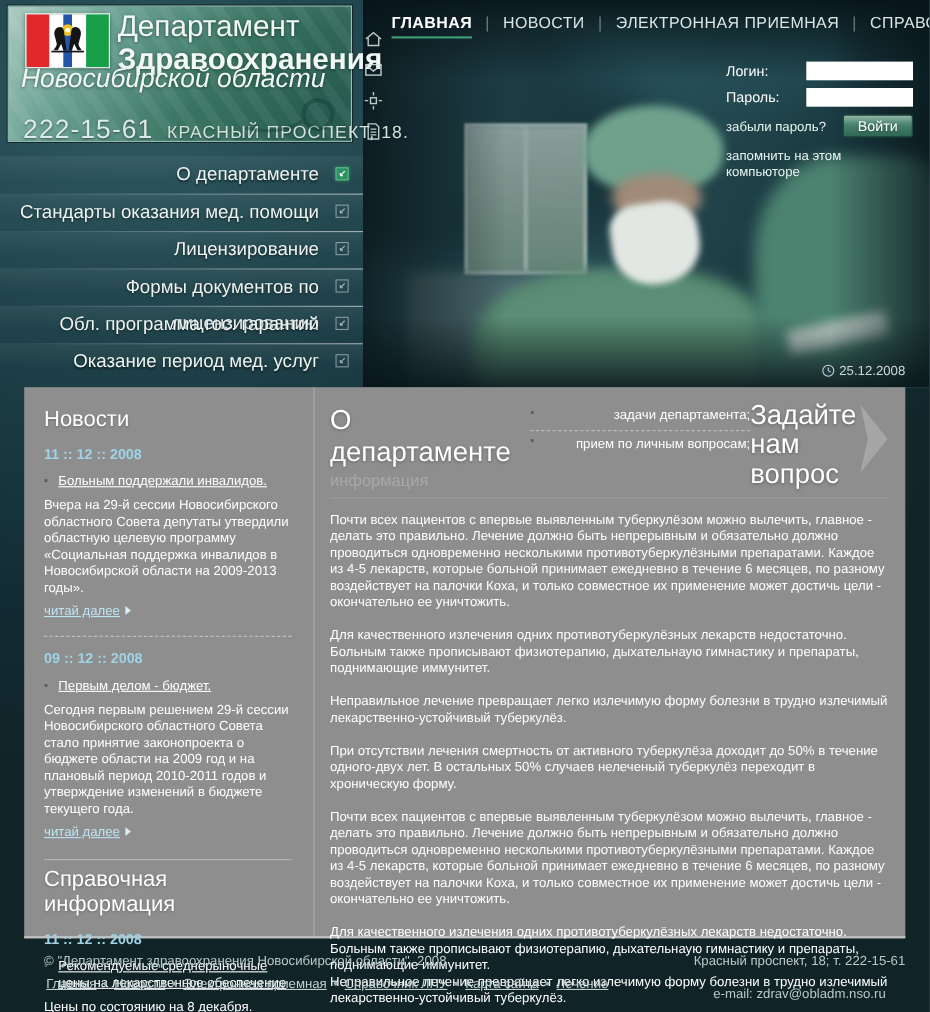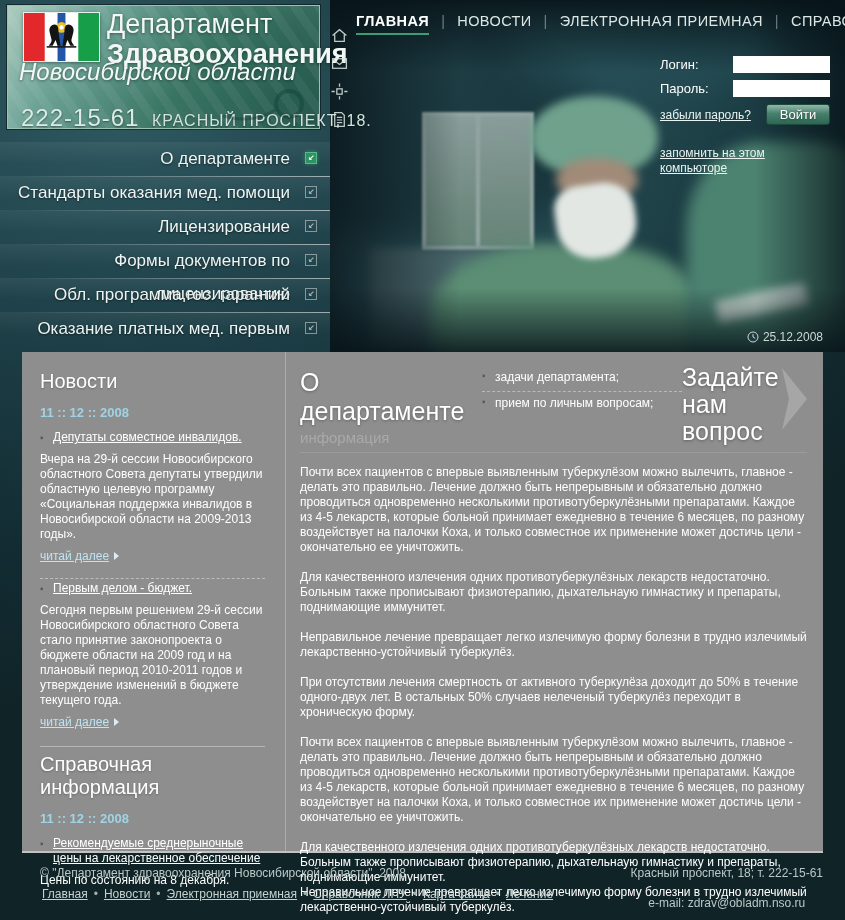--- a/index.html
+++ b/index.html
@@ -61,27 +61,27 @@
 
   
   .quick-icons { position:absolute; left:331px; top:27px; display:flex; flex-direction:column; gap:11px; color:#d7e4e0; opacity:.88; }
   .quick-icons svg { display:block; cursor:pointer; }
 
   
   .login { position:absolute; left:660px; top:56px; width:170px; color:#fff; font-size:13px; }
   .login-row { display:flex; justify-content:space-between; align-items:center; margin-bottom:7px; }
   .login input { width:97px; height:17px; border:none; background:#fff; padding:0 3px; font:12px "Liberation Sans", sans-serif; }
   .login-actions { display:flex; justify-content:space-between; align-items:center; margin-top:4px; }
-  .login a { color:#e9f3f1; font-size:12px; text-decoration:underline; }
+  .login a { color:#e9f3f1; font-size:12px; }
   .btn-login {
     min-width:64px; height:21px; border:1px solid #1e4a3e; border-radius:3px; color:#fff; font-size:13px;
     background:linear-gradient(#93b7a9, #47816d 45%, #2e6654); text-shadow:0 1px 2px rgba(0,0,0,.4);
     cursor:pointer; font-family:"Liberation Sans", sans-serif;
   }
-  .remember { margin-top:20px; }
+  .remember { margin-top:8px; }
 
   
   .date-row { position:absolute; left:623px; top:330px; width:200px; text-align:right; color:#cbd7d5; font-size:12px; }
   .date-row svg { vertical-align:-2px; margin-right:4px; }
 
   
   .menu { position:absolute; left:0; top:142px; width:330px; list-style:none; margin:0; padding:0; }
   .menu li { position:relative; height:34px; line-height:33px; text-align:right; padding-right:40px;
     font-size:17px; color:#eef4f2; cursor:pointer; text-shadow:0 1px 2px rgba(0,0,0,.55);
     background:linear-gradient(180deg, rgba(255,255,255,.06), rgba(255,255,255,0) 65%); }
@@ -105,21 +105,21 @@
   .more { font-size:12px; color:#bee4f2; text-decoration:underline; display:inline-block; margin-top:2px; }
   .more-arrow { display:inline-block; width:0; height:0; margin-left:5px; border-left:5px solid #d9eef6; border-top:4px solid transparent; border-bottom:4px solid transparent; }
   .dashed-sep { border:none; border-top:1px dashed #bdbdbd; margin:14px 0 2px; }
   .solid-sep  { border:none; border-top:1px solid #b5b5b5; margin:16px 0 2px; }
 
   .article-header { display:flex; border-bottom:1px solid #9b9b9b; padding:4px 0 6px; }
   .art-titles { width:182px; }
   .art-title { font-size:25px; font-weight:normal; margin:4px 0 0; text-shadow:0 1px 3px rgba(0,0,0,.3); }
   .art-sub { font-size:15px; color:#a9a9a9; margin-top:3px; }
   .quick-links { width:200px; list-style:none; margin:2px 0 0; padding:0; font-size:12px; }
-  .quick-links li { position:relative; padding:4px 0 7px 13px; cursor:pointer; }
+  .quick-links li { position:relative; padding:4px 0 7px 13px; cursor:pointer;text-align:right; }
   .quick-links li:not(:last-child) { border-bottom:1px dashed #b9b9b9; }
   .quick-links li::before { content:"\25AA"; position:absolute; left:0; color:#51605d; font-size:10px; }
   .ask { margin-left:auto; display:flex; align-items:flex-start; cursor:pointer; }
   .ask-text { width:96px; font-size:25px; line-height:27px; color:#fff; text-shadow:0 1px 3px rgba(0,0,0,.35); }
   .ask-arrow { width:25px; height:62px; margin:4px 0 0 4px; background:#a6a6a6;
     clip-path:polygon(0 0, 100% 50%, 0 100%, 28% 50%); }
 
   .art-body { margin-top:12px; font-size:12px; line-height:15px; }
   .art-body p { margin:0 0 15px; white-space:pre-line; }
 
@@ -267,44 +267,45 @@
     </li>
     <li>
       <span>Обл. программа гос. гарантий</span>
       <span class="m-arrow">
         <svg width="8" height="8" viewBox="0 0 10 10">
             <path d="M8 2 L3 7 M3 7 V4.2 M3 7 H5.8" stroke="rgba(255,255,255,.6)" stroke-width="1.3" fill="none"></path>
           </svg>
       </span>
     </li>
     <li>
-      <span>Оказание платных мед. первым</span>
+      <span>Оказание период мед. услуг</span>
       <span class="m-arrow">
         <svg width="8" height="8" viewBox="0 0 10 10">
             <path d="M8 2 L3 7 M3 7 V4.2 M3 7 H5.8" stroke="rgba(255,255,255,.6)" stroke-width="1.3" fill="none"></path>
           </svg>
       </span>
     </li>
   </ul>
 
   <div class="panel">
 
     <div class="news-col">
       <h2 class="news-title">Новости</h2>
 
       <div>
         <div class="n-date">11 :: 12 :: 2008</div>
-        <a class="n-link">Депутаты совместное инвалидов.</a>
+        <a class="n-link">Больным поддержали инвалидов.</a>
         <div class="n-text">Вчера на 29-й сессии Новосибирского областного Совета депутаты утвердили областную целевую программу «Социальная поддержка инвалидов в Новосибирской области на 2009-2013 годы».</div>
         <a class="more">читай далее</a><span class="more-arrow"></span>
       </div>
 
       <hr class="dashed-sep">
 
       <div>
+        <div class="n-date">09 :: 12 :: 2008</div>
         <a class="n-link">Первым делом - бюджет.</a>
         <div class="n-text">Сегодня первым решением 29-й сессии Новосибирского областного Совета стало принятие законопроекта о бюджете области на 2009 год и на плановый период 2010-2011 годов и утверждение изменений в бюджете текущего года.</div>
         <a class="more">читай далее</a><span class="more-arrow"></span>
       </div>
 
       <hr class="solid-sep">
 
       <h2 class="news-title">Справочная информация</h2>
 
       <div>

